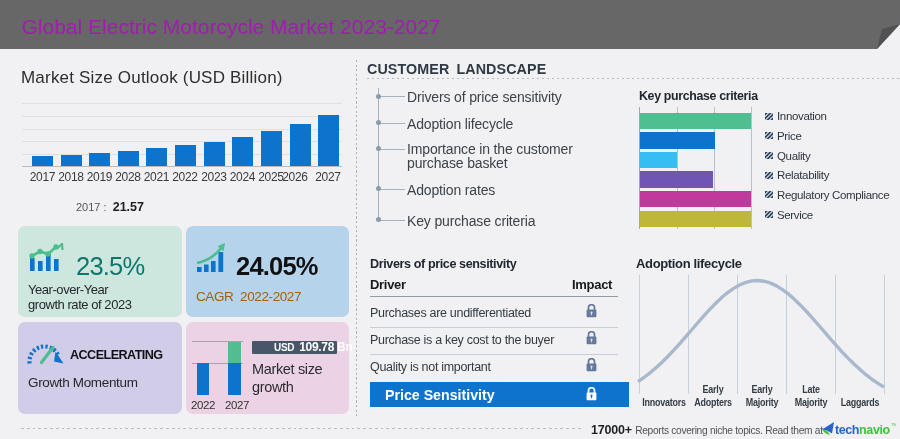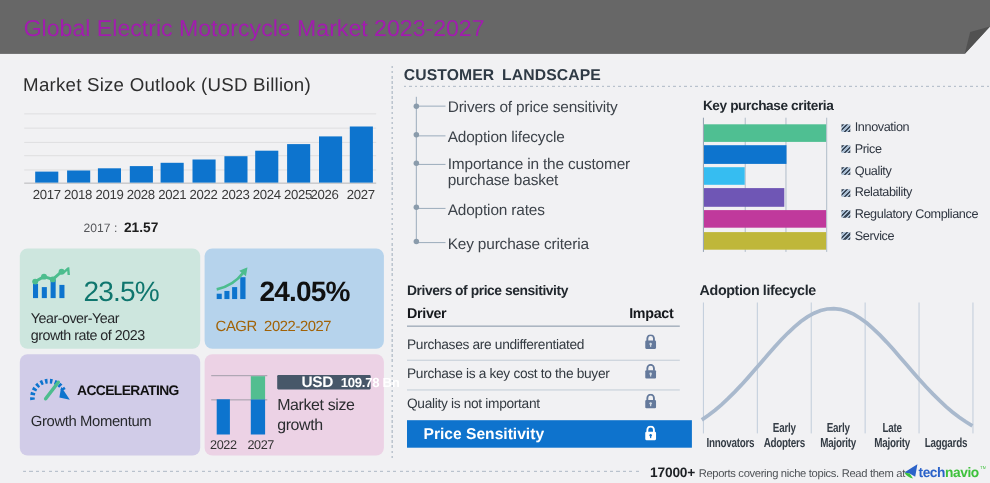--- a/index.html
+++ b/index.html
@@ -96,21 +96,21 @@
 <div class="a" style="left:70px;top:348px;font-size:12.6px;font-weight:bold;color:#111;letter-spacing:-0.55px;">ACCELERATING</div>
 <div class="a" style="left:28px;top:374.5px;font-size:13.5px;color:#26282b;letter-spacing:-0.35px;">Growth Momentum</div>
 
 <div class="a" style="left:192px;top:341px;width:51px;height:1px;background:#a9a2ae;"></div>
 <div class="a" style="left:192px;top:362.5px;width:51px;height:1px;background:#a9a2ae;"></div>
 <div class="a" style="left:197px;top:363px;width:12px;height:32px;background:#0d74ce;"></div>
 <div class="a" style="left:228px;top:363px;width:12.5px;height:32px;background:#0d74ce;"></div>
 <div class="a" style="left:228px;top:341.5px;width:12.5px;height:21.5px;background:#52be90;"></div>
 <div class="a" style="left:191px;top:398.5px;font-size:11.5px;color:#333;letter-spacing:-0.4px;">2022</div>
 <div class="a" style="left:225px;top:398.5px;font-size:11.5px;color:#333;letter-spacing:-0.4px;">2027</div>
-<div class="a" style="left:252px;top:340.5px;width:85px;height:13.5px;background:#475769;border-radius:1px;color:#fff;font-weight:bold;line-height:13.5px;padding-left:5px;font-size:12px;white-space:nowrap;letter-spacing:-0.3px;"><span style="font-size:14px;padding-left:17px;">USD&nbsp; </span>109.78 Bn</div>
+<div class="a" style="left:252px;top:340.5px;width:85px;height:13.5px;background:#475769;border-radius:1px;color:#fff;font-weight:bold;line-height:13.5px;padding-left:5px;font-size:12px;white-space:nowrap;letter-spacing:-0.3px;"><span style="font-size:10px;padding-left:17px;">USD&nbsp; </span>109.78 Bn</div>
 <div class="a" style="left:252px;top:361px;font-size:14.5px;color:#2b2d30;letter-spacing:-0.35px;line-height:17.5px;">Market size<br>growth</div>
 
 <div class="a" style="left:356px;top:60px;height:357px;width:1px;background:repeating-linear-gradient(to bottom,#a6b2bf 0 2.2px,rgba(0,0,0,0) 2.2px 4.6px);"></div>
 
 <div class="a" style="left:367px;top:61px;font-size:14.3px;font-weight:bold;color:#2f3a45;letter-spacing:0.1px;word-spacing:3px;">CUSTOMER LANDSCAPE</div>
 <div class="a" style="left:367px;top:78px;width:533px;height:1px;background:repeating-linear-gradient(to right,#b3bdc9 0 2.4px,rgba(0,0,0,0) 2.4px 5px);"></div>
 <div class="a" style="left:378px;top:88px;height:132px;width:1px;background:#a3b2c0;"></div>
 <div class="con" style="top:96px;"></div>
 <div class="dot" style="top:93.5px;"></div>
 <div class="con" style="top:122.5px;"></div>

